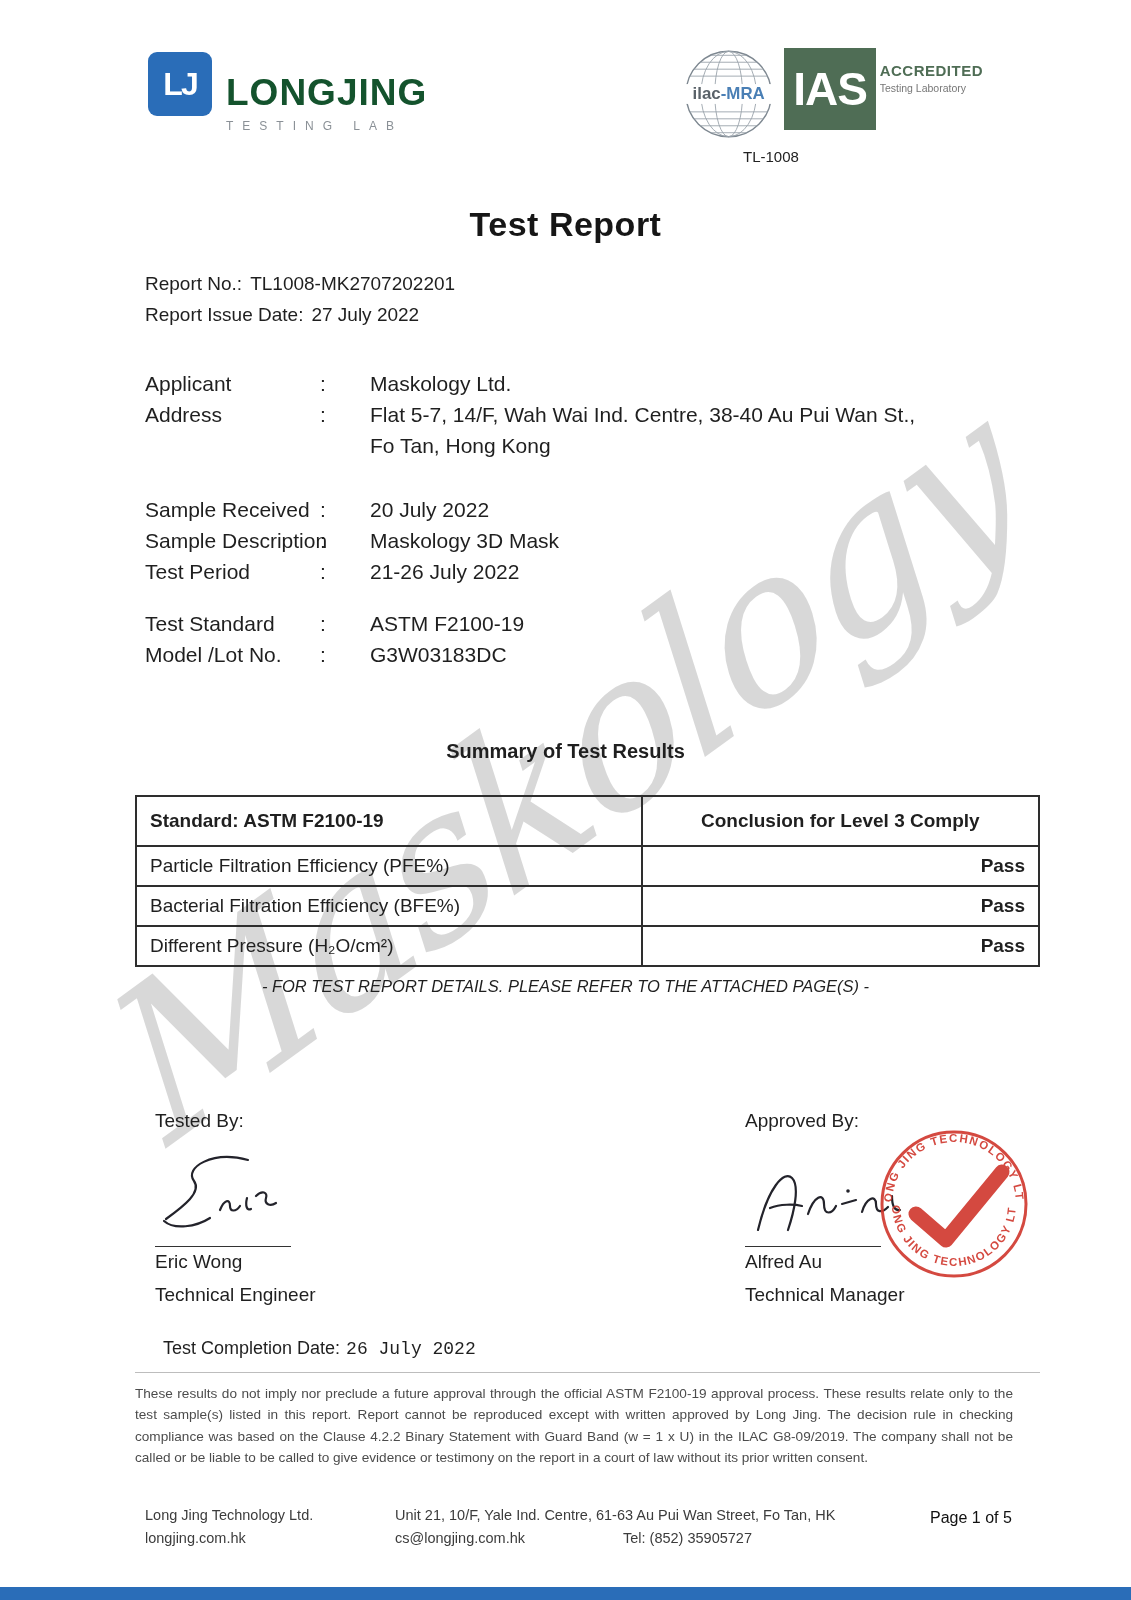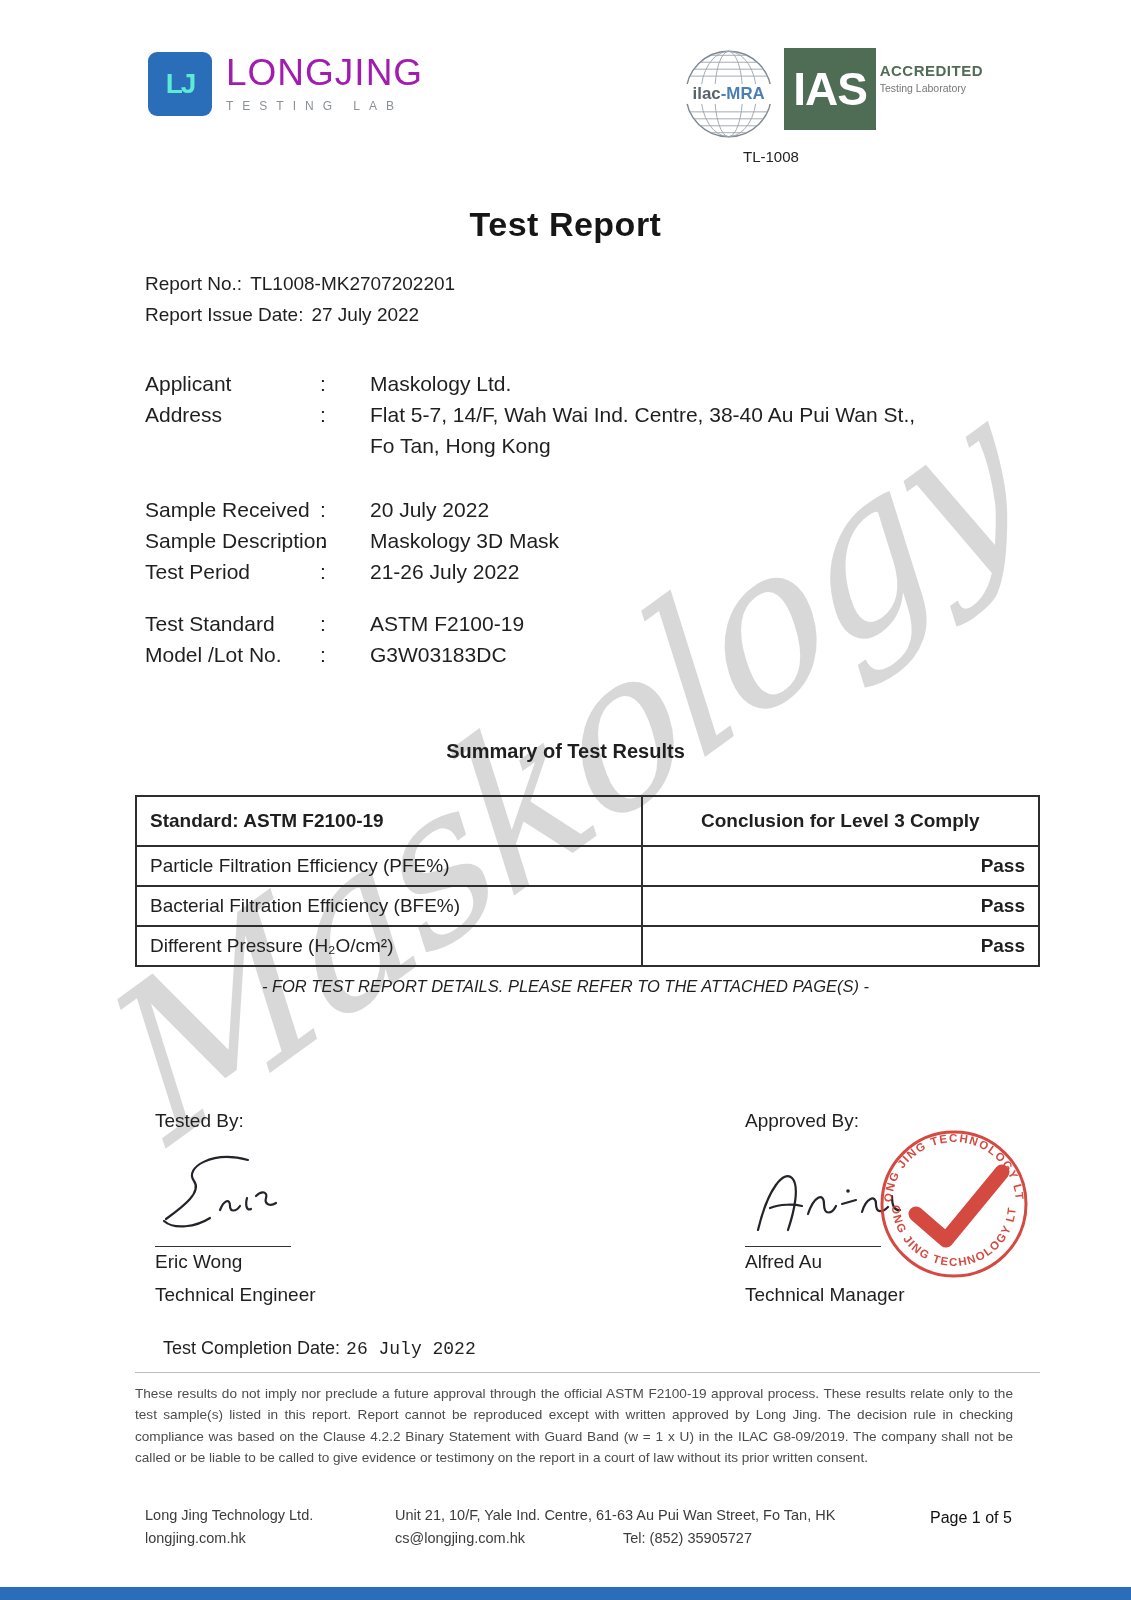--- a/index.html
+++ b/index.html
@@ -12,24 +12,24 @@
     position:absolute;left:50%;top:770px;
     transform:translate(-50%,-50%) rotate(-36deg) skewX(-8deg);
     font-family:"DejaVu Serif",serif;font-style:italic;
     font-size:205px;color:rgba(125,125,125,0.30);
     white-space:nowrap;z-index:0;pointer-events:none;letter-spacing:-6px;
   }
   .content{position:absolute;inset:0;z-index:1;}
 
   
   .lj-logo{left:148px;top:52px;display:flex;align-items:flex-start;}
-  .lj-mark{width:64px;height:64px;border-radius:9px;background:#2a6db8;color:#5eead4;
-    display:flex;align-items:center;justify-content:center;font-weight:bold;font-size:28px;letter-spacing:-2px;}
+  .lj-mark{width:64px;height:64px;border-radius:9px;background:#2a6db8;color:#ffffff;
+    display:flex;align-items:center;justify-content:center;font-weight:bold;font-size:32px;letter-spacing:-2px;}
   .lj-text{margin-left:14px;padding-top:2px;}
-  .lj-brand{font-size:37px;font-weight:normal;color:#a21caf;letter-spacing:1px;line-height:38px;}
+  .lj-brand{font-size:37px;font-weight:bold;color:#14532d;letter-spacing:1px;line-height:38px;margin-top:20px;}
   .lj-tag{font-size:12px;color:#8a9096;letter-spacing:9px;margin-top:7px;}
 
   .accred{left:683px;top:48px;width:300px;}
   .accred-row{display:flex;align-items:flex-start;}
   .ias-box{width:92px;height:82px;background:#4f6d55;display:flex;align-items:center;justify-content:center;
     color:#fff;font-weight:bold;font-size:46px;letter-spacing:-1px;margin-left:10px;}
   .ias-side{margin-left:4px;padding-top:14px;}
   .ias-acc{font-size:15px;font-weight:bold;color:#4f6d55;letter-spacing:0.5px;}
   .ias-sub{font-size:10.5px;color:#777;margin-top:3px;}
   .tl-num{margin:8px 0 0 60px;font-size:15px;color:#222;}

